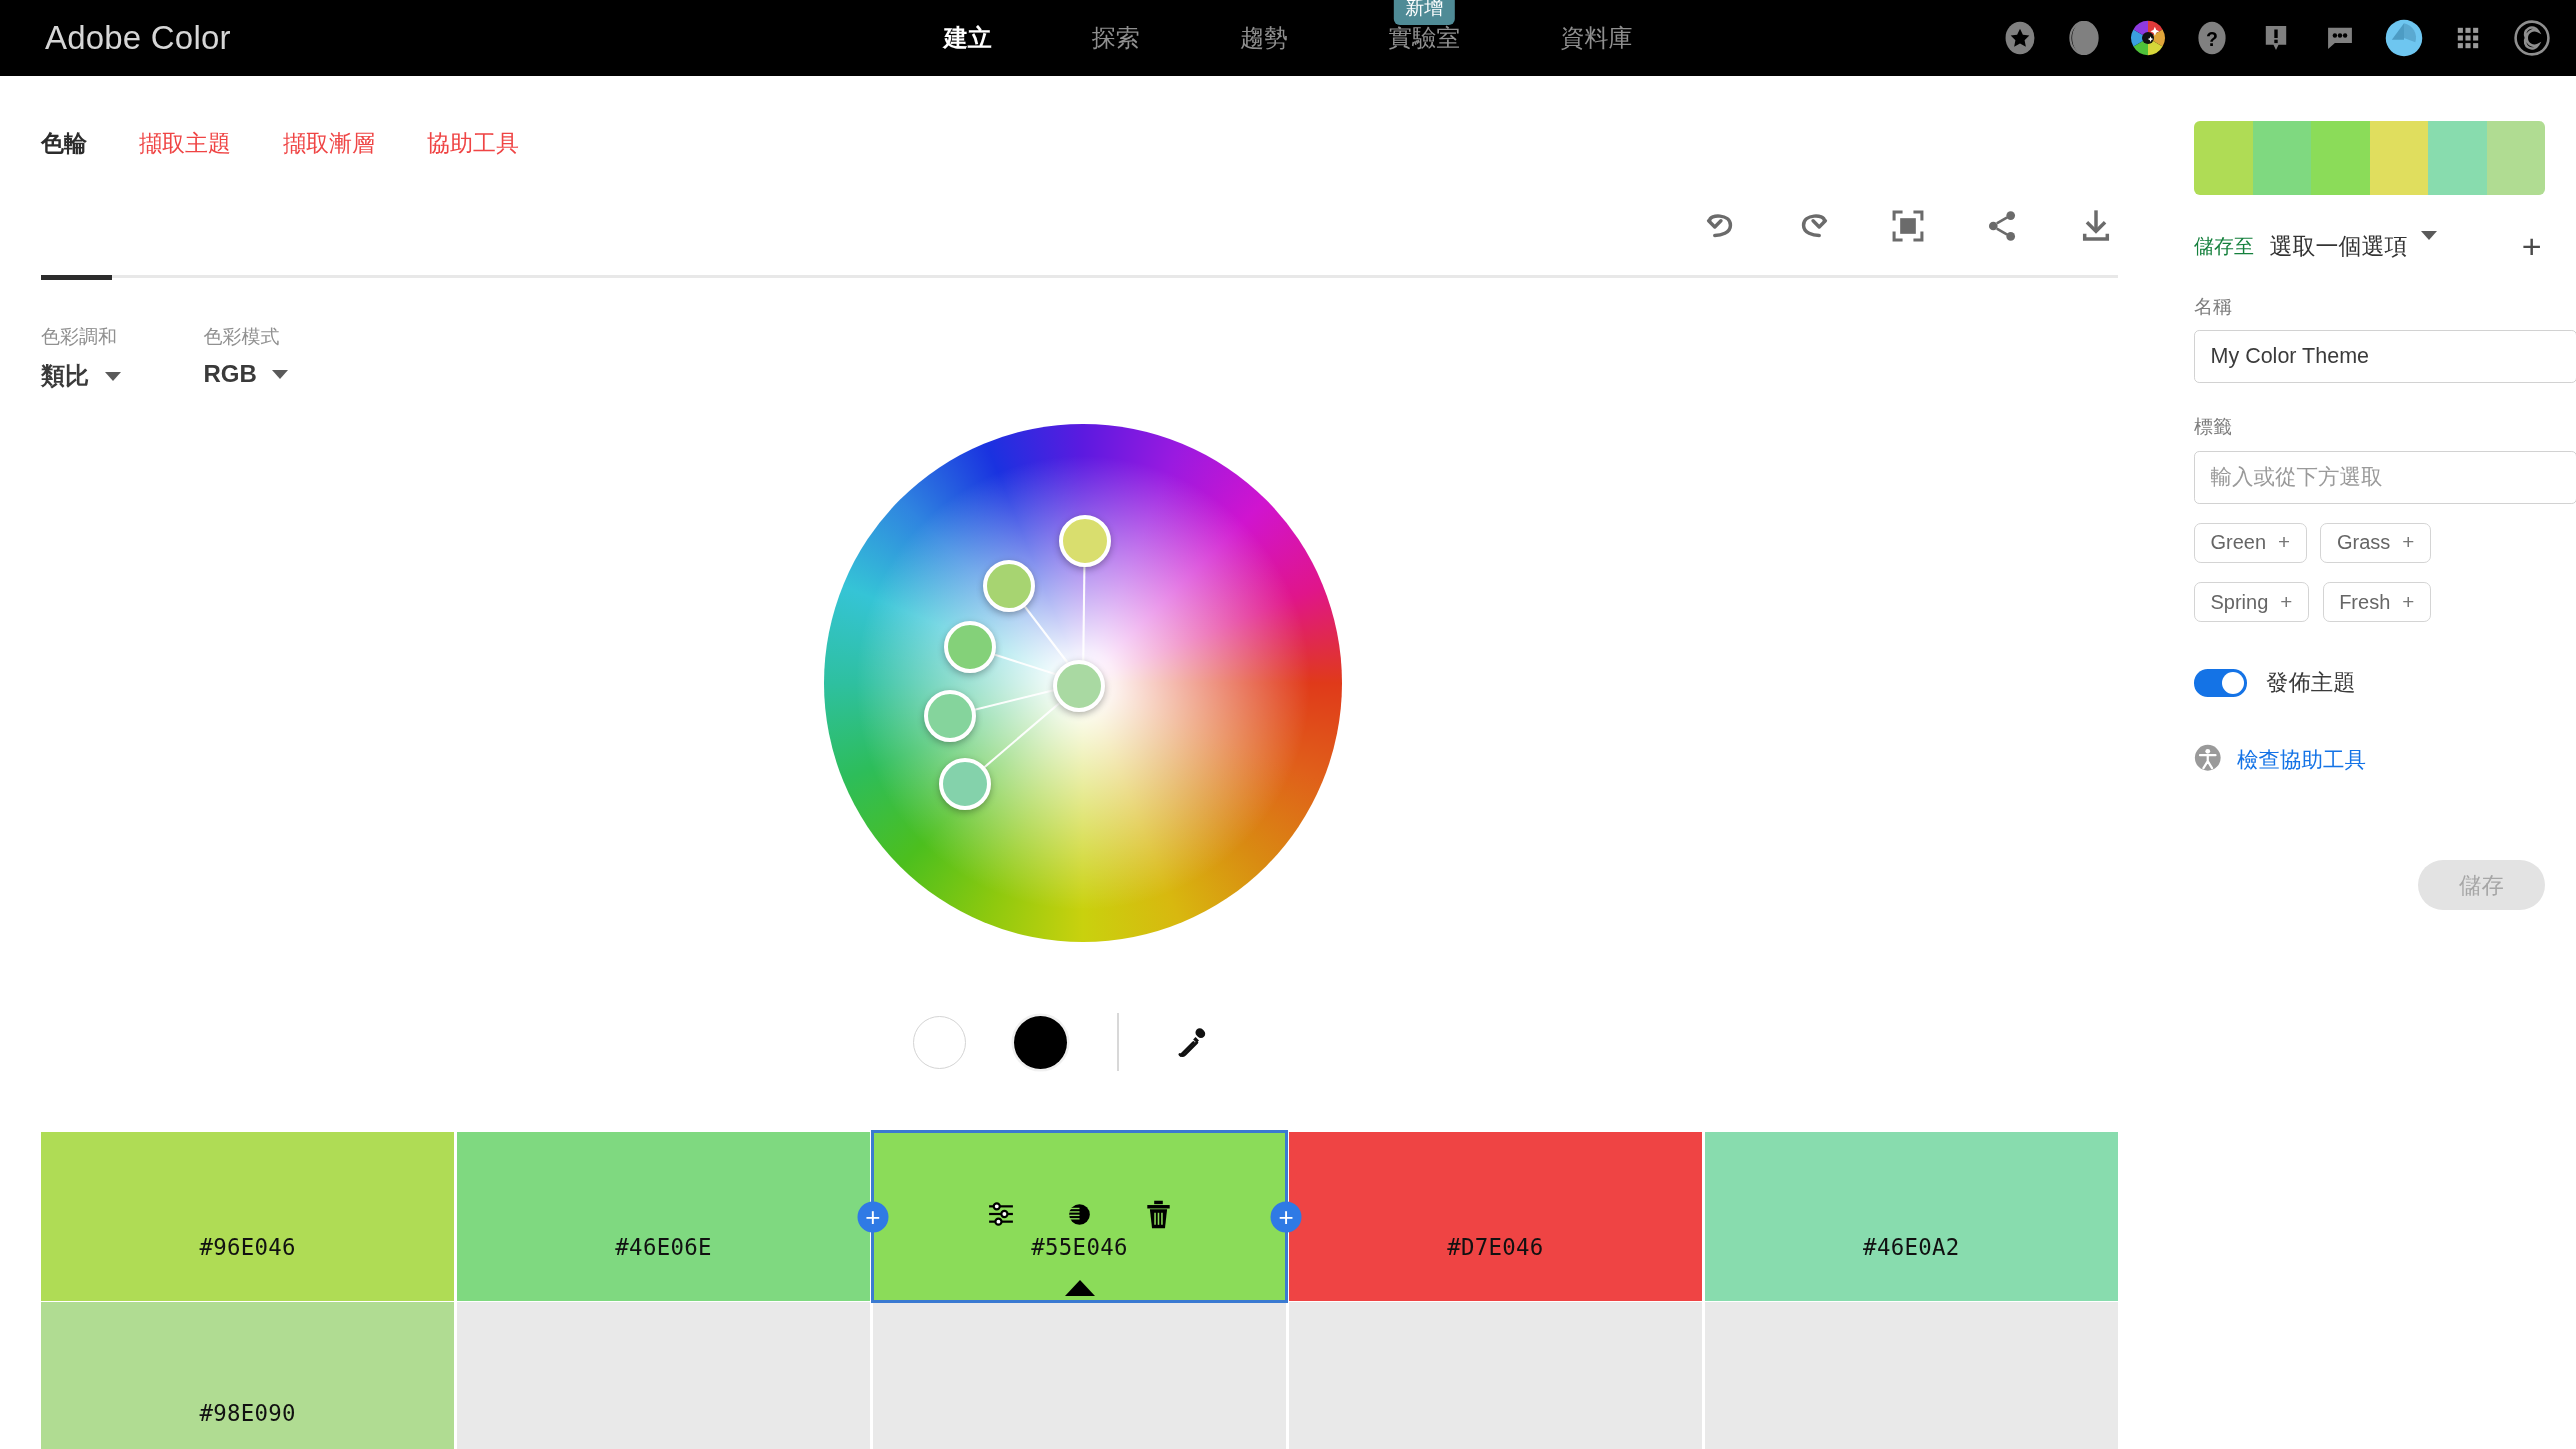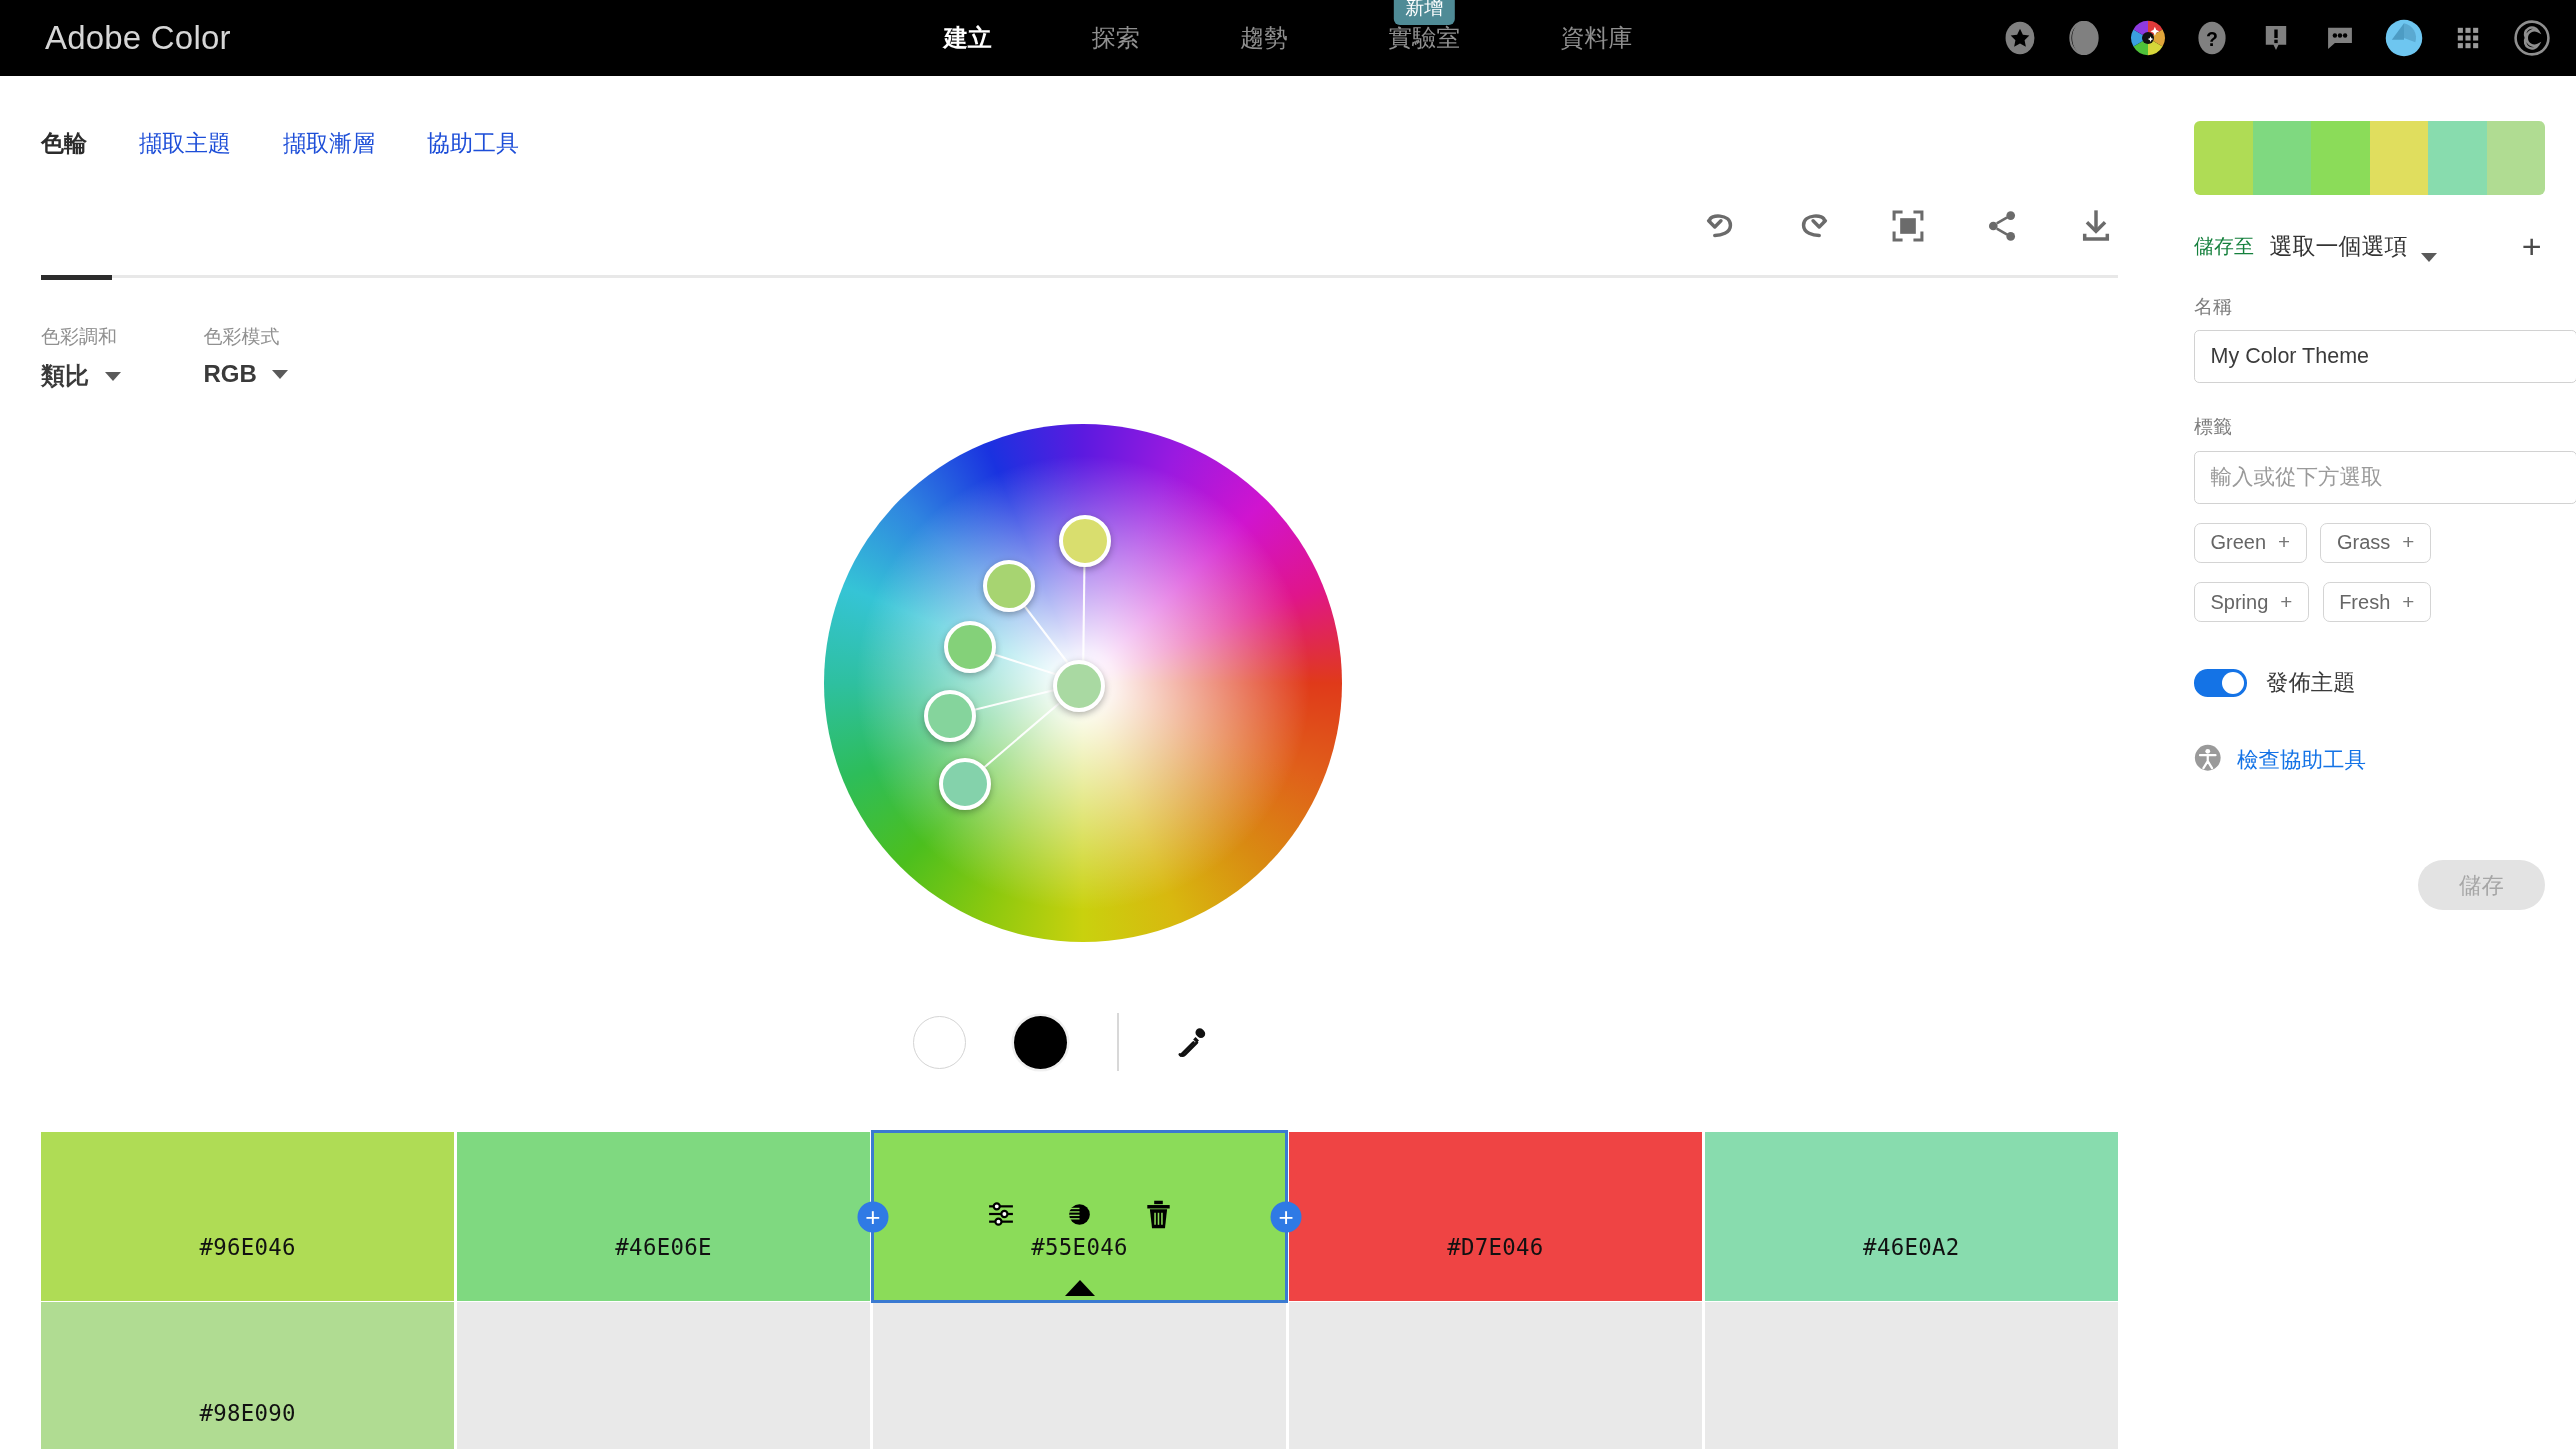--- a/index.html
+++ b/index.html
@@ -61,21 +61,21 @@
     position: absolute; left: 0; top: 76px;
     width: 2576px; height: 1100px; background: #fff;
   }
 
   
   .subtabs {
     position: absolute; left: 41px; top: 52px;
     display: flex; gap: 0; align-items: flex-start;
   }
   .subtab {
-    font-size: 23px; color: #1d4ed8;
+    font-size: 23px; color: #ef4444;
     padding: 0 27.5px 31px 0; cursor: pointer; white-space: nowrap;
     position: relative;
   }
   .subtab:first-child { padding-right: 40px; }
   .subtab + .subtab { padding-left: 12px; padding-right: 40px; }
   .subtab.active { color: #2c2c2c; font-weight: 700; }
   .subtabs-rule {
     position: absolute; left: 41px; top: 199px;
     width: 2077px; height: 3.4px; background: #e8e8e8;
   }
@@ -184,21 +184,21 @@
     background: #fff;
   }
   .preview {
     display: flex; width: 351px; height: 74px;
     border-radius: 6px; overflow: hidden;
   }
   .preview > div { flex: 1 1 auto; height: 100%; }
 
   .saveto { display: flex; align-items: center; margin-top: 34px; gap: 15.5px; }
   .saveto-label { font-size: 20px; color: #15803d; white-space: nowrap; }
-  .saveto-select { display: flex; align-items: flex-end; gap: 13.8px; cursor: pointer; }
+  .saveto-select { display: flex; align-items: flex-start; gap: 13.8px; cursor: pointer; }
   .saveto-value { font-size: 23px; color: #333; font-weight: 400; white-space: nowrap; }
   .plusbtn {
     margin-left: auto; font-size: 34px; color: #4a4a4a;
     line-height: 1; cursor: pointer; padding: 0 3.4px;
   }
 
   .fieldlabel { font-size: 19px; color: #7d7d7d; margin-top: 31px; margin-bottom: 10.3px; }
   .textinput {
     width: 383px; height: 53px; border: 0.9px solid #d2d2d2; border-radius: 5.2px;
     background: #fff; padding: 0 15.5px;

